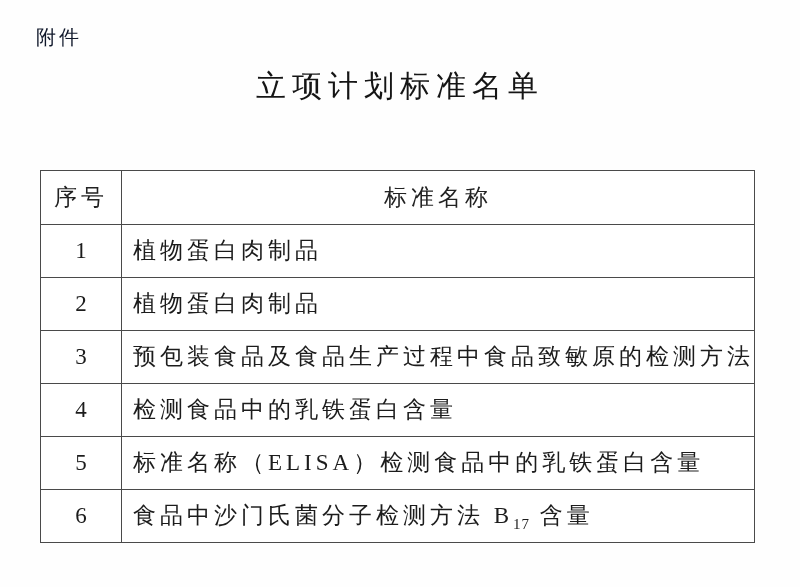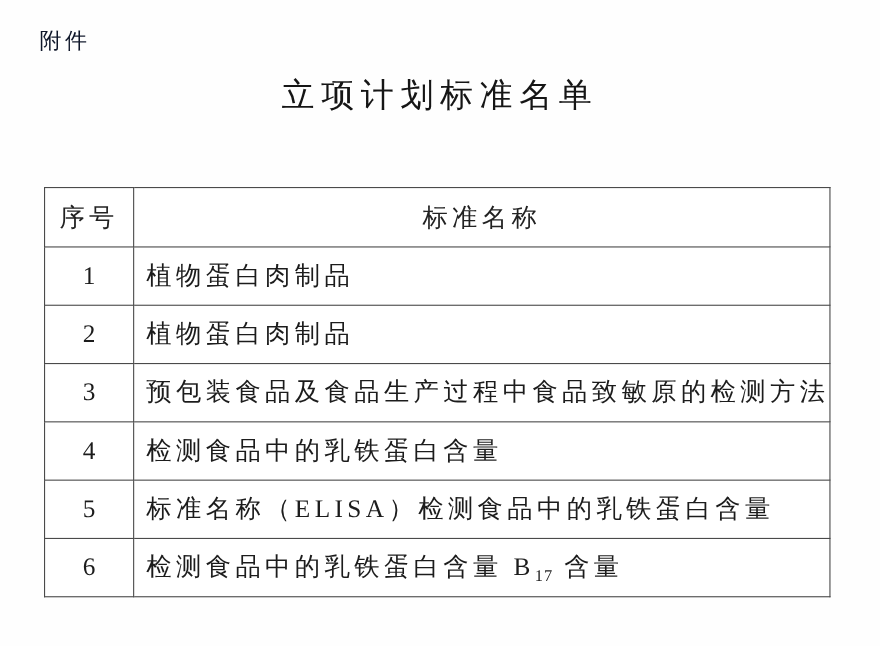--- a/index.html
+++ b/index.html
@@ -111,16 +111,16 @@
       <tr>
         <td class="cell-no">4</td>
         <td class="cell-name">检测食品中的乳铁蛋白含量</td>
       </tr>
       <tr>
         <td class="cell-no">5</td>
         <td class="cell-name">标准名称（ELISA）检测食品中的乳铁蛋白含量</td>
       </tr>
       <tr>
         <td class="cell-no">6</td>
-        <td class="cell-name"><span>检测食品中的乳铁蛋白含量 B</span><sub>17</sub><span> 含量</span></td>
+        <td class="cell-name"><span>食品中沙门氏菌分子检测方法 B</span><sub>17</sub><span> 含量</span></td>
       </tr>
     </tbody>
 </table>
 
 </body></html>

